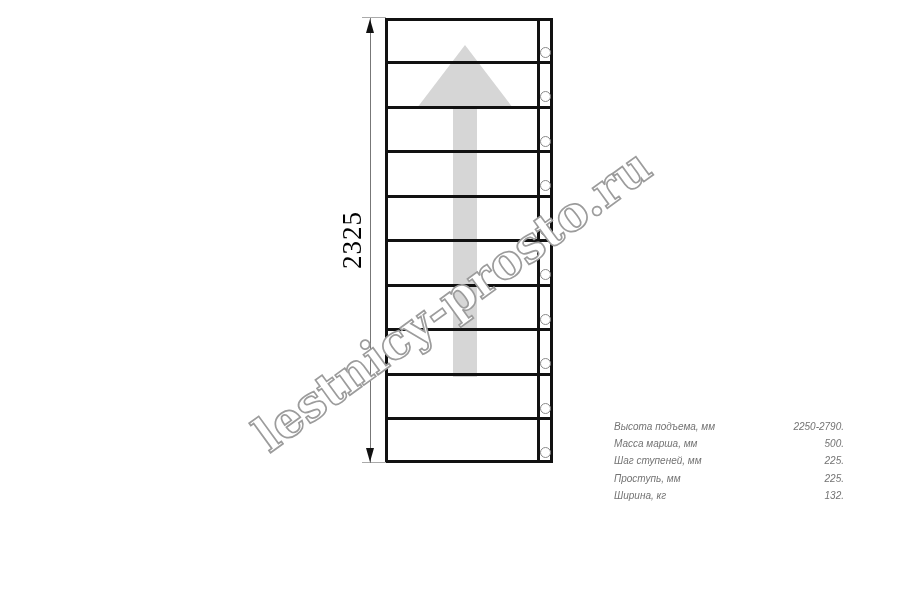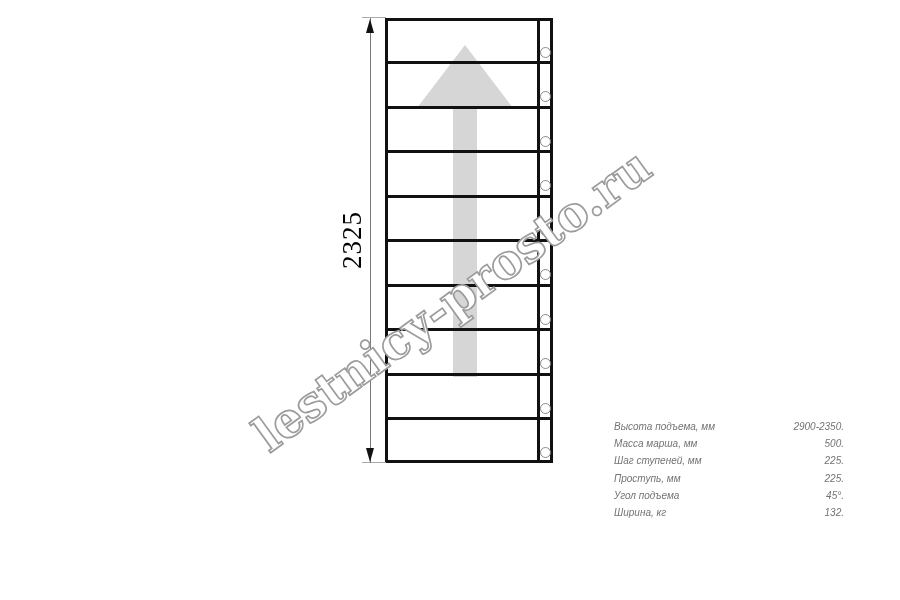--- a/index.html
+++ b/index.html
@@ -106,37 +106,33 @@
     <div class="dim-arrow up"></div>
     <div class="dim-arrow down"></div>
     <div class="dim-label">2325</div>
   </div>
 
   <div class="watermark">lestnicy-prosto.ru</div>
 
   <div id="specs">
       <div class="spec-row">
         <span class="spec-label">Высота подъема, мм</span>
-        <span class="spec-value">2900-2350.</span>
+        <span class="spec-value">2250-2790.</span>
       </div>
       <div class="spec-row">
         <span class="spec-label">Масса марша, мм</span>
         <span class="spec-value">500.</span>
       </div>
       <div class="spec-row">
         <span class="spec-label">Шаг ступеней, мм</span>
         <span class="spec-value">225.</span>
       </div>
       <div class="spec-row">
         <span class="spec-label">Проступь, мм</span>
         <span class="spec-value">225.</span>
       </div>
       <div class="spec-row">
-        <span class="spec-label">Угол подъема</span>
-        <span class="spec-value">45°.</span>
-      </div>
-      <div class="spec-row">
         <span class="spec-label">Ширина, кг</span>
         <span class="spec-value">132.</span>
       </div>
     </div>
 
 </div>
 
 </body></html>

